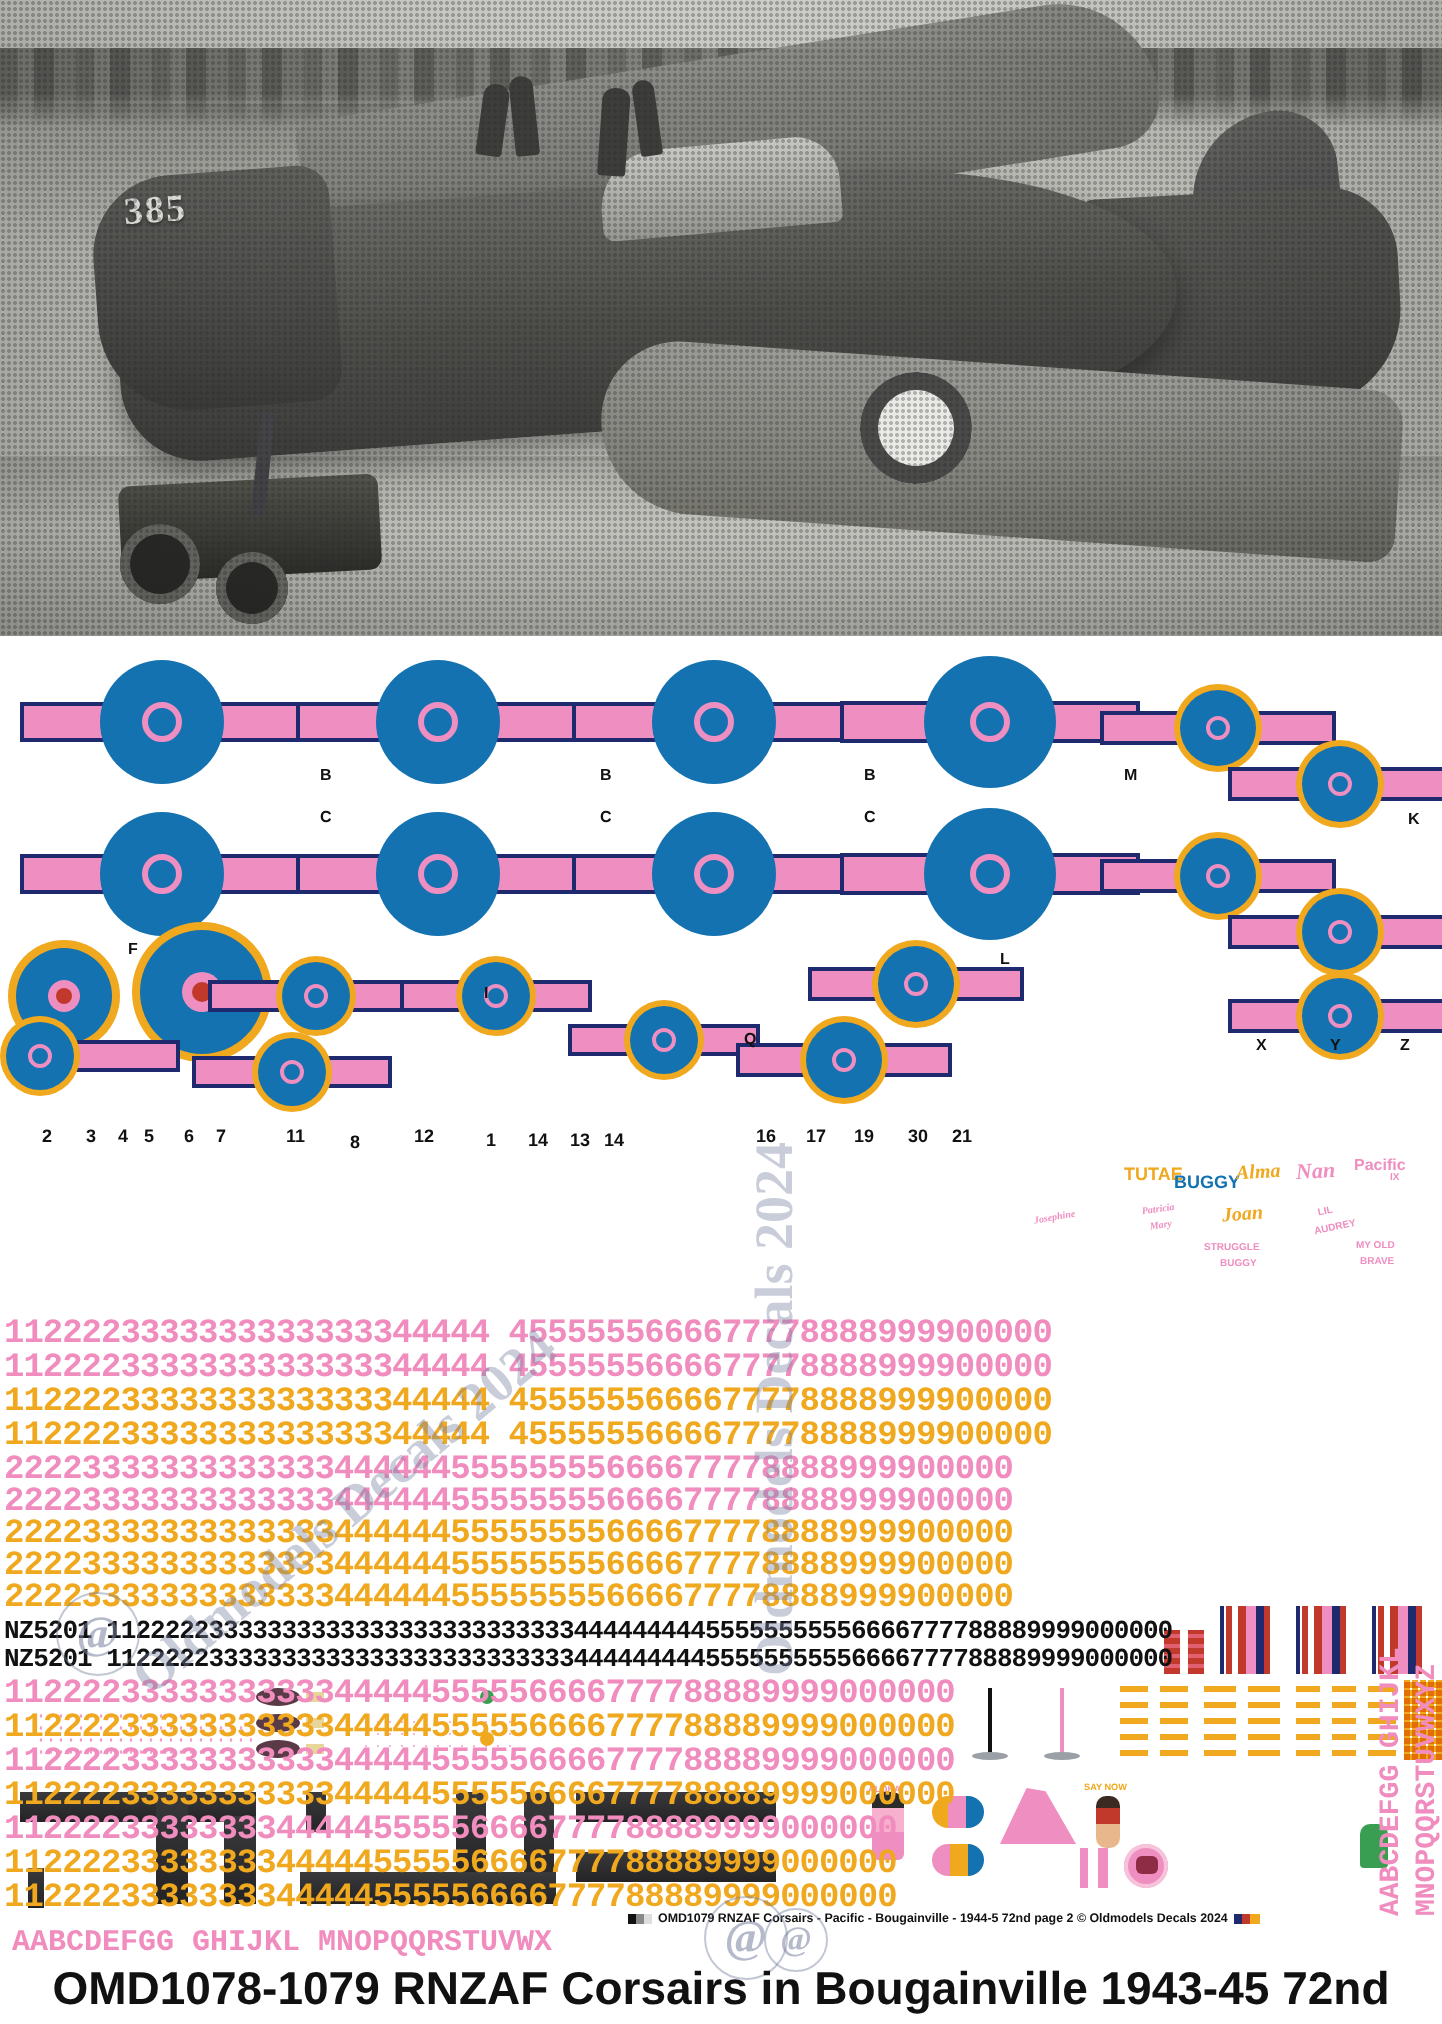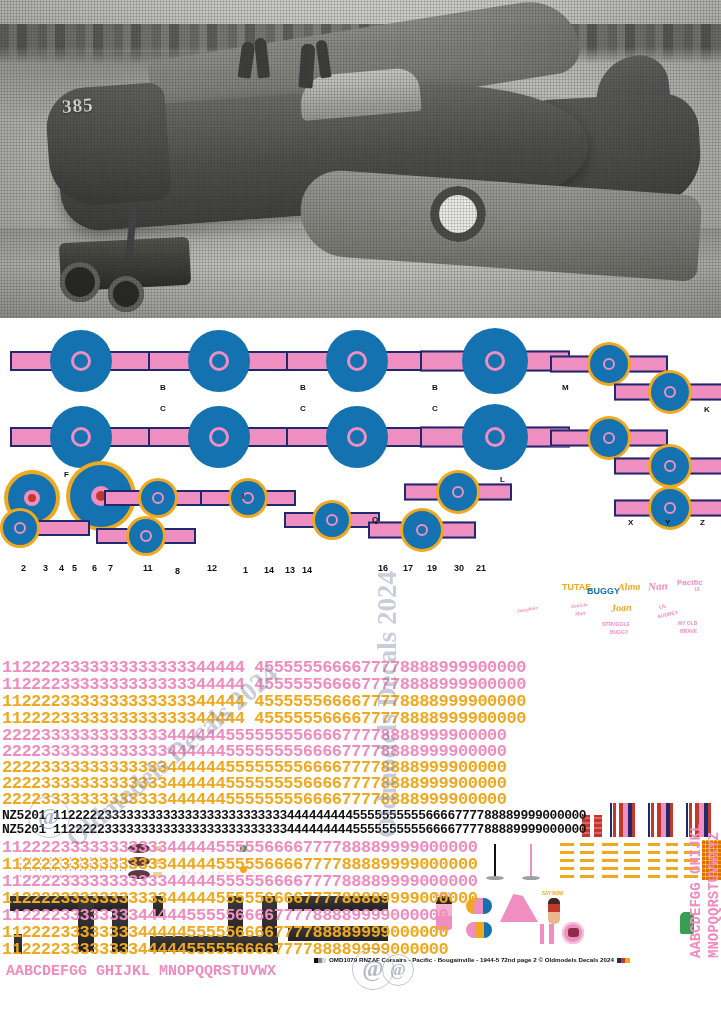--- a/index.html
+++ b/index.html
@@ -471,13 +471,14 @@
     </div>
 
   <div class="watermark" style="left:372px;top:520px;font-size:27px;transform:rotate(-90deg);">Oldmodels Decals 2024</div>
   <div class="wmlogo" style="left:352px;top:630px;">@</div>
 
   <div class="watermark" style="left:60px;top:512px;font-size:27px;transform:rotate(-40deg);">Oldmodels Decals 2024</div>
   <div class="wmlogo" style="left:28px;top:478px;">@</div>
 
   <div class="wmlogo" style="left:382px;top:636px;width:30px;height:30px;font-size:17px;">@</div>
 
+  <div id="title">OMD1078-1079 RNZAF Corsairs in Bougainville 1943-45 72nd</div>
 </div>
 
 </body></html>

